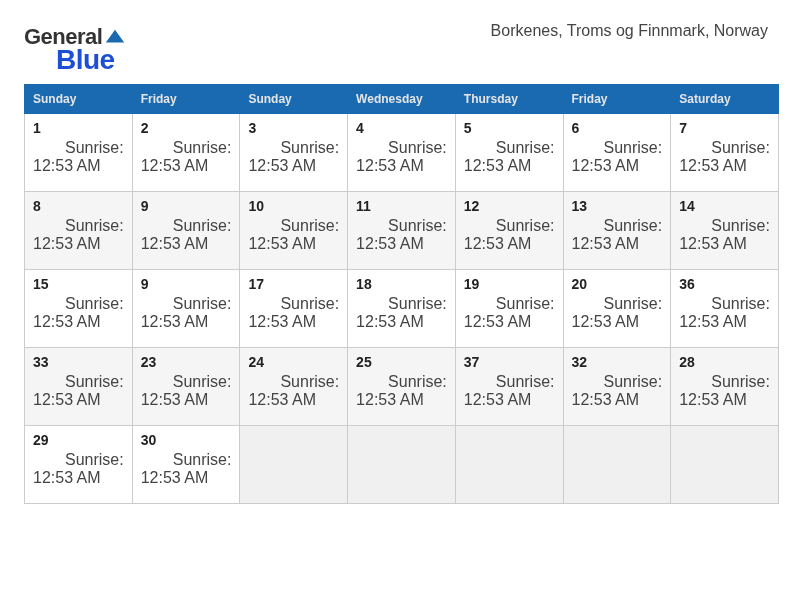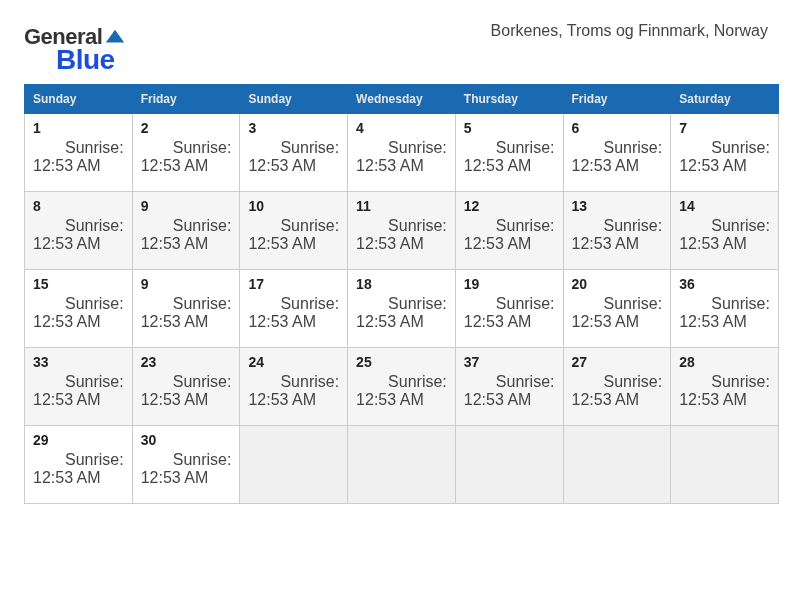--- a/index.html
+++ b/index.html
@@ -156,21 +156,21 @@
         <td><span class="day-number">19</span><span class="sunrise-text">Sunrise: 12:53 AM</span></td>
         <td><span class="day-number">20</span><span class="sunrise-text">Sunrise: 12:53 AM</span></td>
         <td><span class="day-number">36</span><span class="sunrise-text">Sunrise: 12:53 AM</span></td>
       </tr>
       <tr style="background: rgb(245, 245, 245);">
         <td style="background: rgb(245, 245, 245);"><span class="day-number">33</span><span class="sunrise-text">Sunrise: 12:53 AM</span></td>
         <td style="background: rgb(245, 245, 245);"><span class="day-number">23</span><span class="sunrise-text">Sunrise: 12:53 AM</span></td>
         <td style="background: rgb(245, 245, 245);"><span class="day-number">24</span><span class="sunrise-text">Sunrise: 12:53 AM</span></td>
         <td style="background: rgb(245, 245, 245);"><span class="day-number">25</span><span class="sunrise-text">Sunrise: 12:53 AM</span></td>
         <td style="background: rgb(245, 245, 245);"><span class="day-number">37</span><span class="sunrise-text">Sunrise: 12:53 AM</span></td>
-        <td style="background: rgb(245, 245, 245);"><span class="day-number">27</span><span class="sunrise-text">Sunrise: 12:53 AM</span></td>
+        <td style="background: rgb(245, 245, 245);"><span class="day-number">32</span><span class="sunrise-text">Sunrise: 12:53 AM</span></td>
         <td style="background: rgb(245, 245, 245);"><span class="day-number">28</span><span class="sunrise-text">Sunrise: 12:53 AM</span></td>
       </tr>
       <tr style="background: rgb(255, 255, 255); padding-left: 38px;">
         <td><span class="day-number">29</span><span class="sunrise-text">Sunrise: 12:53 AM</span></td>
         <td><span class="day-number">30</span><span class="sunrise-text">Sunrise: 12:53 AM</span></td>
         <td class="empty" style="background: rgb(240, 240, 240);"></td>
         <td class="empty" style="background: rgb(240, 240, 240);"></td>
         <td class="empty" style="background: rgb(240, 240, 240);"></td>
         <td class="empty" style="background: rgb(240, 240, 240);"></td>
         <td class="empty" style="background: rgb(240, 240, 240);"></td>

